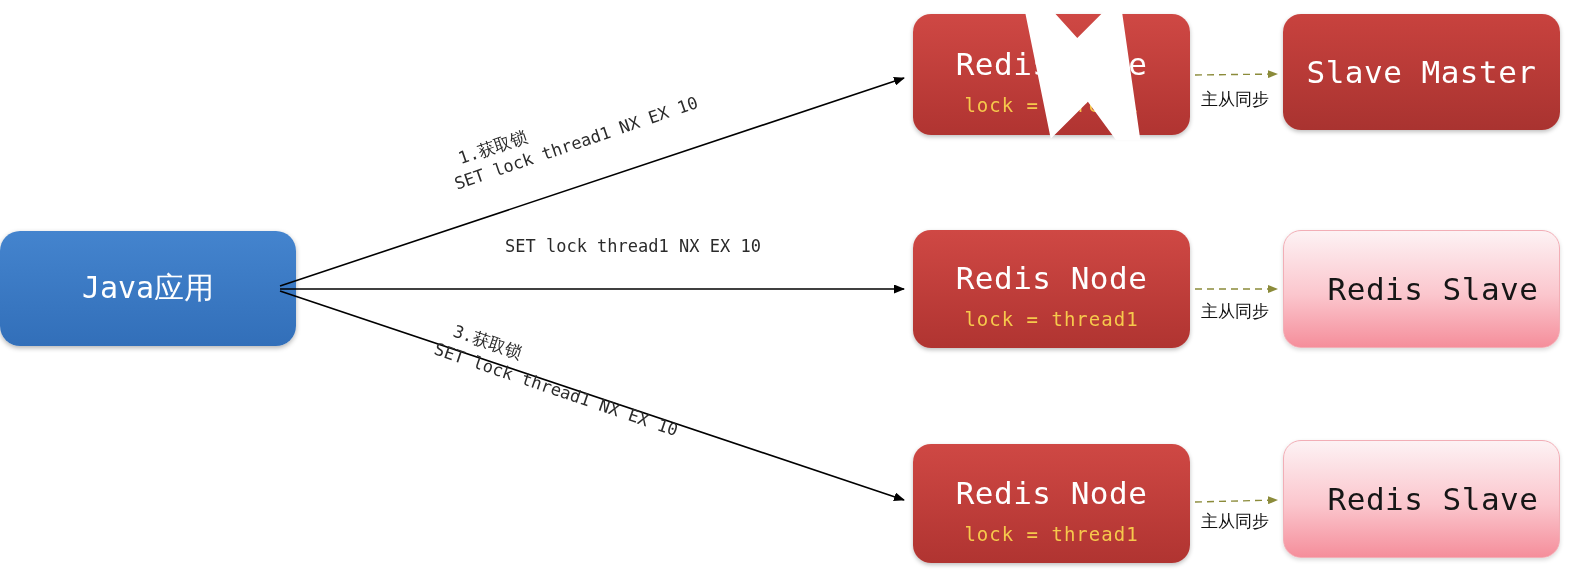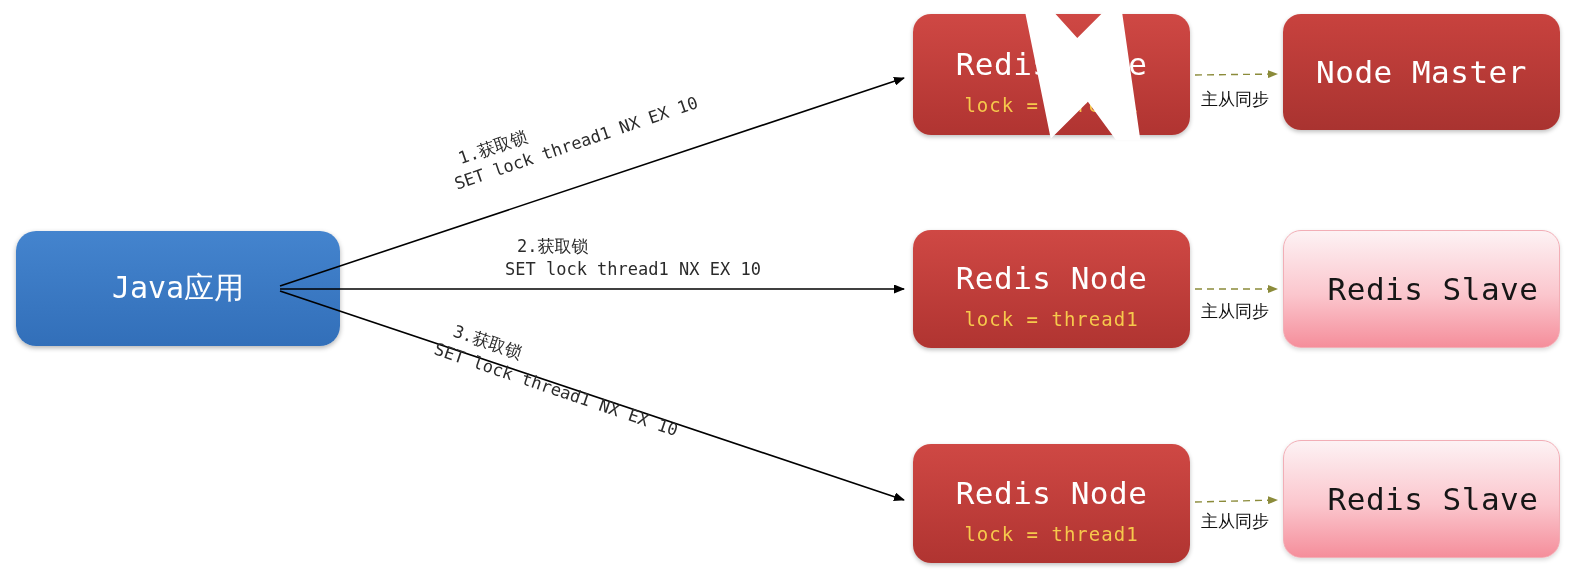--- a/index.html
+++ b/index.html
@@ -83,41 +83,41 @@
     width:1591px; height:579px;
     z-index:3;
     pointer-events:none;
   }
 </style>
 </head>
 <body>
 
 <div class="canvas">
 
-  <div class="node blue" style="left:16px; top:231px; width:324px; height:115px;">
+  <div class="node blue" style="left:0px; top:231px; width:296px; height:115px;">
     <span>Java应用</span>
   </div>
 
   <div class="node red" style="left:913px; top:14px; width:277px; height:121px;">
     <div class="node-title">Redis Node</div>
     <div class="lock-text">lock = thread1</div>
   </div>
 
   <div class="node red" style="left:913px; top:230px; width:277px; height:118px;">
     <div class="node-title">Redis Node</div>
     <div class="lock-text">lock = thread1</div>
   </div>
 
   <div class="node red" style="left:913px; top:444px; width:277px; height:119px;">
     <div class="node-title">Redis Node</div>
     <div class="lock-text">lock = thread1</div>
   </div>
 
   <div class="node master" style="left:1283px; top:14px; width:277px; height:116px;">
-    <div class="node-title">Node Master</div>
+    <div class="node-title">Slave Master</div>
   </div>
 
   <div class="node slave" style="left:1283px; top:230px; width:277px; height:118px;">
     <div class="node-title">Redis Slave</div>
   </div>
 
   <div class="node slave" style="left:1283px; top:440px; width:277px; height:118px;">
     <div class="node-title">Redis Slave</div>
   </div>
 
@@ -146,21 +146,20 @@
       <path d="M63,0 L0,95 L35,95 L25,160 L100,60 L60,60 Z" transform="translate(950,38) rotate(-45) scale(1.5)" fill="#ffffff"></path>
     </g>
   </svg>
 
   <div class="req-label rot-up" style="left:444px; top:152px;">
     <div class="step">1.获取锁</div>
     <div class="cmd">SET lock thread1 NX EX 10</div>
   </div>
 
   <div class="req-label" style="left:505px; top:235px;">
-    <div class="step">2.获取锁</div>
     <div class="cmd">SET lock thread1 NX EX 10</div>
   </div>
 
   <div class="req-label rot-down" style="left:446px; top:316px;">
     <div class="step">3.获取锁</div>
     <div class="cmd">SET lock thread1 NX EX 10</div>
   </div>
 
   <div class="sync-label" style="left:1201px; top:88px;">主从同步</div>
   <div class="sync-label" style="left:1201px; top:300px;">主从同步</div>

